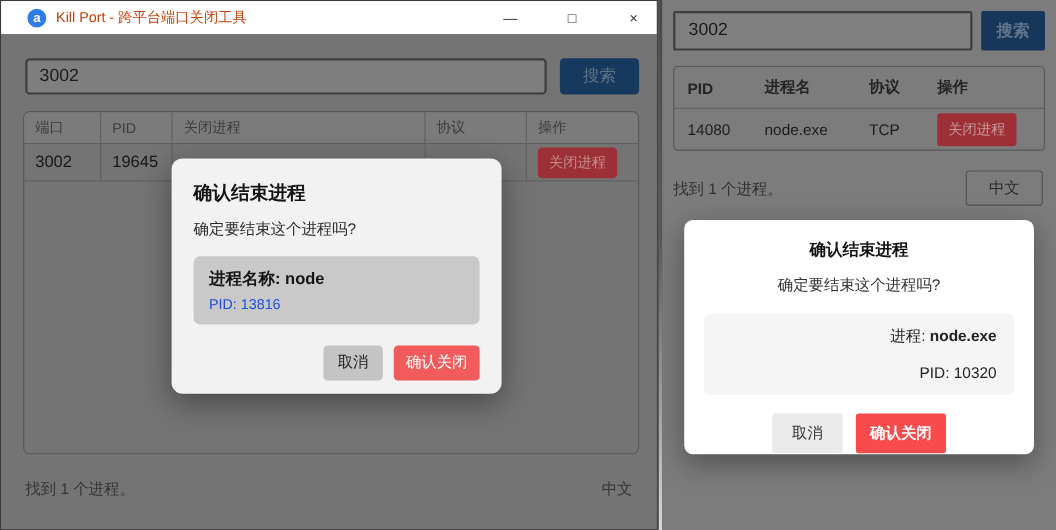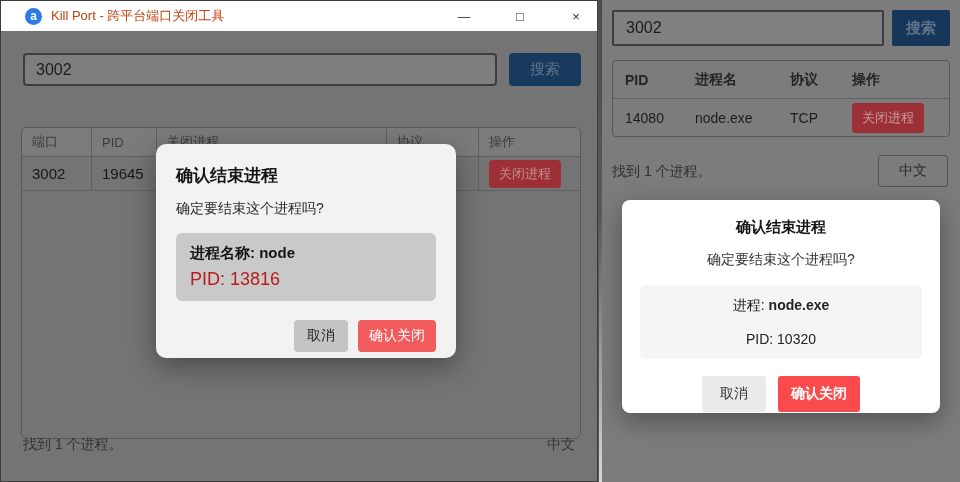--- a/index.html
+++ b/index.html
@@ -21,21 +21,21 @@
 
   .lcontent { position:absolute; left:0; top:30px; right:0; bottom:0; background:#747474; }
   .l-input { position:absolute; left:22px; top:22px; width:474px; height:33px;
              background:#7e7e7e; border:2px solid #3e3e3e; border-radius:4px;
              color:#1c1c1c; font-size:16px; padding:0 11px;
              font-family:"Liberation Sans","DejaVu Sans",sans-serif; }
   .l-search-btn { position:absolute; left:508px; top:22px; width:72px; height:33px;
                   background:#17395d; color:#5f7389; border:none; border-radius:4px;
                   font-size:15px; font-family:inherit; }
 
-  .l-table { position:absolute; left:20px; top:96px; width:560px; height:312px;
+  .l-table { position:absolute; left:20px; top:70px; width:560px; height:312px;
              border:1px solid #585858; border-radius:6px; overflow:hidden; }
   .l-thead { display:flex; height:29px; background:#7b7b7b; border-bottom:1px solid #606060; }
   .l-thead .cell { font-size:13px; color:#3c3c3c; display:flex; align-items:center;
                    padding-left:10px; border-right:1px solid #606060; }
   .l-trow { display:flex; height:34px; border-bottom:1px solid #606060; }
   .l-trow .cell { font-size:15px; color:#181818; display:flex; align-items:center;
                   padding-left:10px; border-right:1px solid #606060; }
   .c-port { width:70px; } .c-pid { width:65px; } .c-name { width:230px; }
   .c-proto { width:92px; } .c-act { flex:1; border-right:none !important; }
   .kill-btn-dim { background:#9d3036; color:#c38d8d; border:none; border-radius:4px;
@@ -45,21 +45,21 @@
                  justify-content:space-between; }
   .l-status, .l-lang { font-size:14px; color:#343434; }
 
   .lmodal { position:absolute; left:155px; top:143px; width:300px; height:214px;
             background:#f2f2f2; border-radius:10px; padding:20px;
             box-shadow:0 8px 28px rgba(0,0,0,.38); }
   .lmodal-title { font-size:17px; font-weight:bold; color:#141414; }
   .lmodal-msg { font-size:14px; color:#2c2c2c; margin-top:13px; }
   .lmodal-info { background:#c9c9c9; border-radius:6px; margin-top:15px; padding:11px 14px; }
   .lmodal-proc { font-size:15px; font-weight:bold; color:#141414; }
-  .lmodal-pid { font-size:18px; color:#b91c1c; margin-top:6px; }
+  .lmodal-pid { font-size:13px; color:#1d4ed8; margin-top:6px; }
   .lmodal-btns { display:flex; justify-content:flex-end; gap:10px; margin-top:19px; }
   .btn-cancel-l { background:#c4c4c4; color:#1f1f1f; border:none; border-radius:4px;
                   font-size:14px; padding:7px 13px; font-family:inherit; }
   .btn-confirm-l { background:#f15b5b; color:#ffffff; border:none; border-radius:4px;
                    font-size:14px; padding:7px 11px; font-family:inherit; }
 
   
   .divider { position:absolute; left:599px; top:0; width:3px; height:482px;
              background:linear-gradient(#4a4a4a 0%, #5a5a5a 45%, #d9d9d9 100%); }
 
@@ -87,21 +87,21 @@
   .r-lang-btn { position:absolute; left:276px; top:155px; width:70px; height:32px;
                 background:transparent; border:1px solid #525252; border-radius:3px;
                 font-size:14px; color:#2b2b2b; font-family:inherit; }
 
   .rmodal { position:absolute; left:20px; top:200px; width:318px; height:213px;
             background:#ffffff; border-radius:8px; padding:18px; text-align:center;
             box-shadow:0 8px 26px rgba(0,0,0,.35); }
   .rmodal-title { font-size:15px; font-weight:bold; color:#141414; }
   .rmodal-msg { font-size:14px; color:#333333; margin-top:14px; }
   .rmodal-info { background:#f5f5f5; border-radius:6px; margin-top:16px; padding:12px 16px;
-                 text-align:center; }
+                 text-align:right; }
   .rmodal-proc { font-size:14px; color:#222222; }
   .rmodal-proc b { margin-left:4px; }
   .rmodal-pid { font-size:14px; color:#222222; margin-top:16px; }
   .rmodal-btns { display:flex; justify-content:center; gap:12px; margin-top:17px; }
   .btn-cancel-r { background:#eaeaea; color:#333333; border:none; border-radius:3px;
                   font-size:14px; padding:9px 18px; font-family:inherit; }
   .btn-confirm-r { background:#f94b4b; color:#ffffff; font-weight:bold; border:none;
                    border-radius:3px; font-size:14px; padding:9px 13px; font-family:inherit; }
 </style>
 </head>

